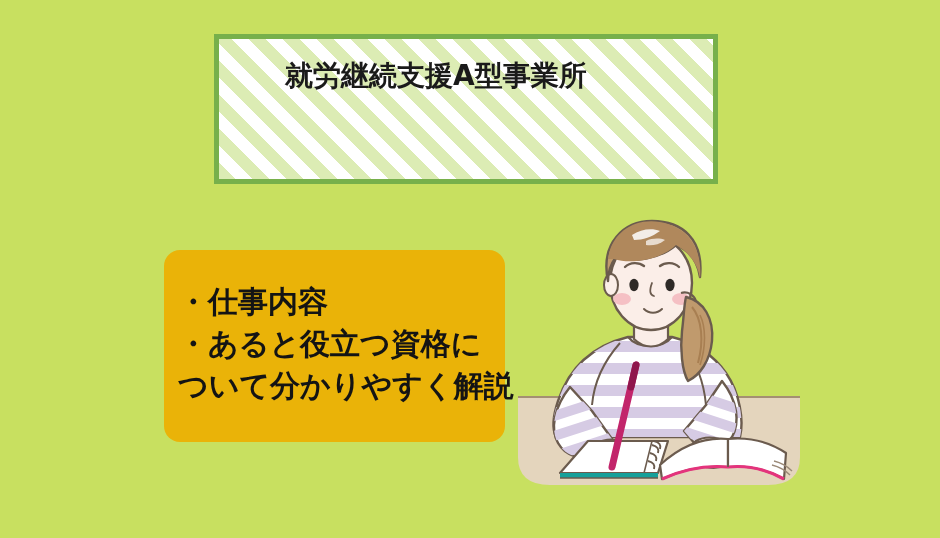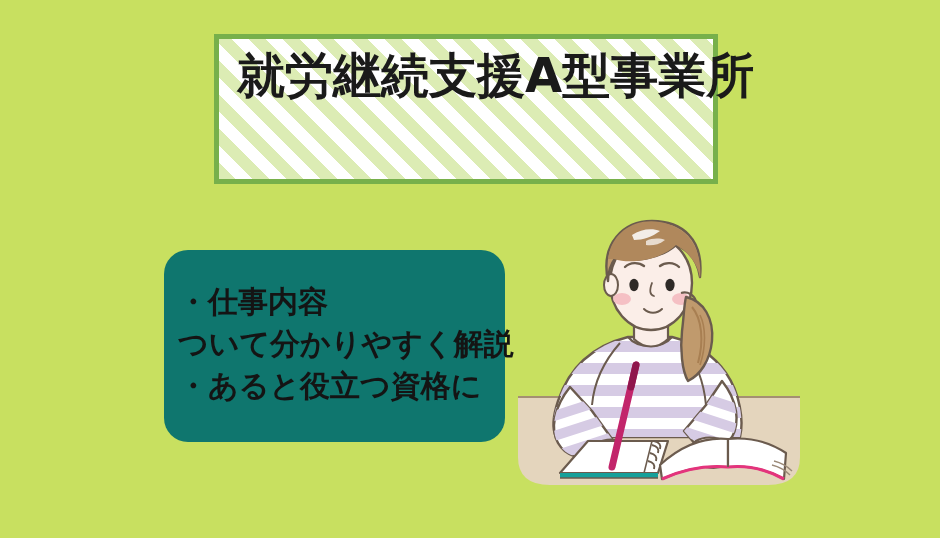--- a/index.html
+++ b/index.html
@@ -39,37 +39,38 @@
         #ffffff 24px
     );
   }
   #title-text-wrap {
     position: absolute;
     left: 18px;
     top: 8px;
     right: 4px;
   }
   .title-line {
-    font-size: 48px;
+    font-size: 28px;
     line-height: 57px;
     color: #1a1a1a;
     font-weight: 600;
     letter-spacing: 0px;
     white-space: nowrap;
+    margin-left: 48px;
   }
 
   
   #info-card {
     position: absolute;
     left: 164px;
     top: 250px;
     width: 341px;
     height: 192px;
-    background: #0f766e;
-    border-radius: 24px;
+    background: #eab308;
+    border-radius: 16px;
   }
   #info-card-lines {
     position: absolute;
     left: 14px;
     top: 31px;
     right: 6px;
   }
   .card-line {
     font-size: 30px;
     line-height: 42px;
@@ -99,22 +100,22 @@
 
   <div id="title-banner">
     <div id="title-text-wrap">
       <div class="title-line">就労継続支援A型事業所</div>
     </div>
   </div>
 
   <div id="info-card">
     <div id="info-card-lines">
       <div class="card-line">・仕事内容</div>
+      <div class="card-line">・あると役立つ資格に</div>
       <div class="card-line">ついて分かりやすく解説</div>
-      <div class="card-line">・あると役立つ資格に</div>
     </div>
   </div>
 
   <div id="illustration">
     <svg viewBox="0 0 330 280" xmlns="http://www.w3.org/2000/svg">
       <defs>
         <clipPath id="deskclip">
           <path d="M18 182 H300 V250 Q300 272 272 272 H46 Q18 272 18 250 Z"></path>
         </clipPath>
       </defs>

